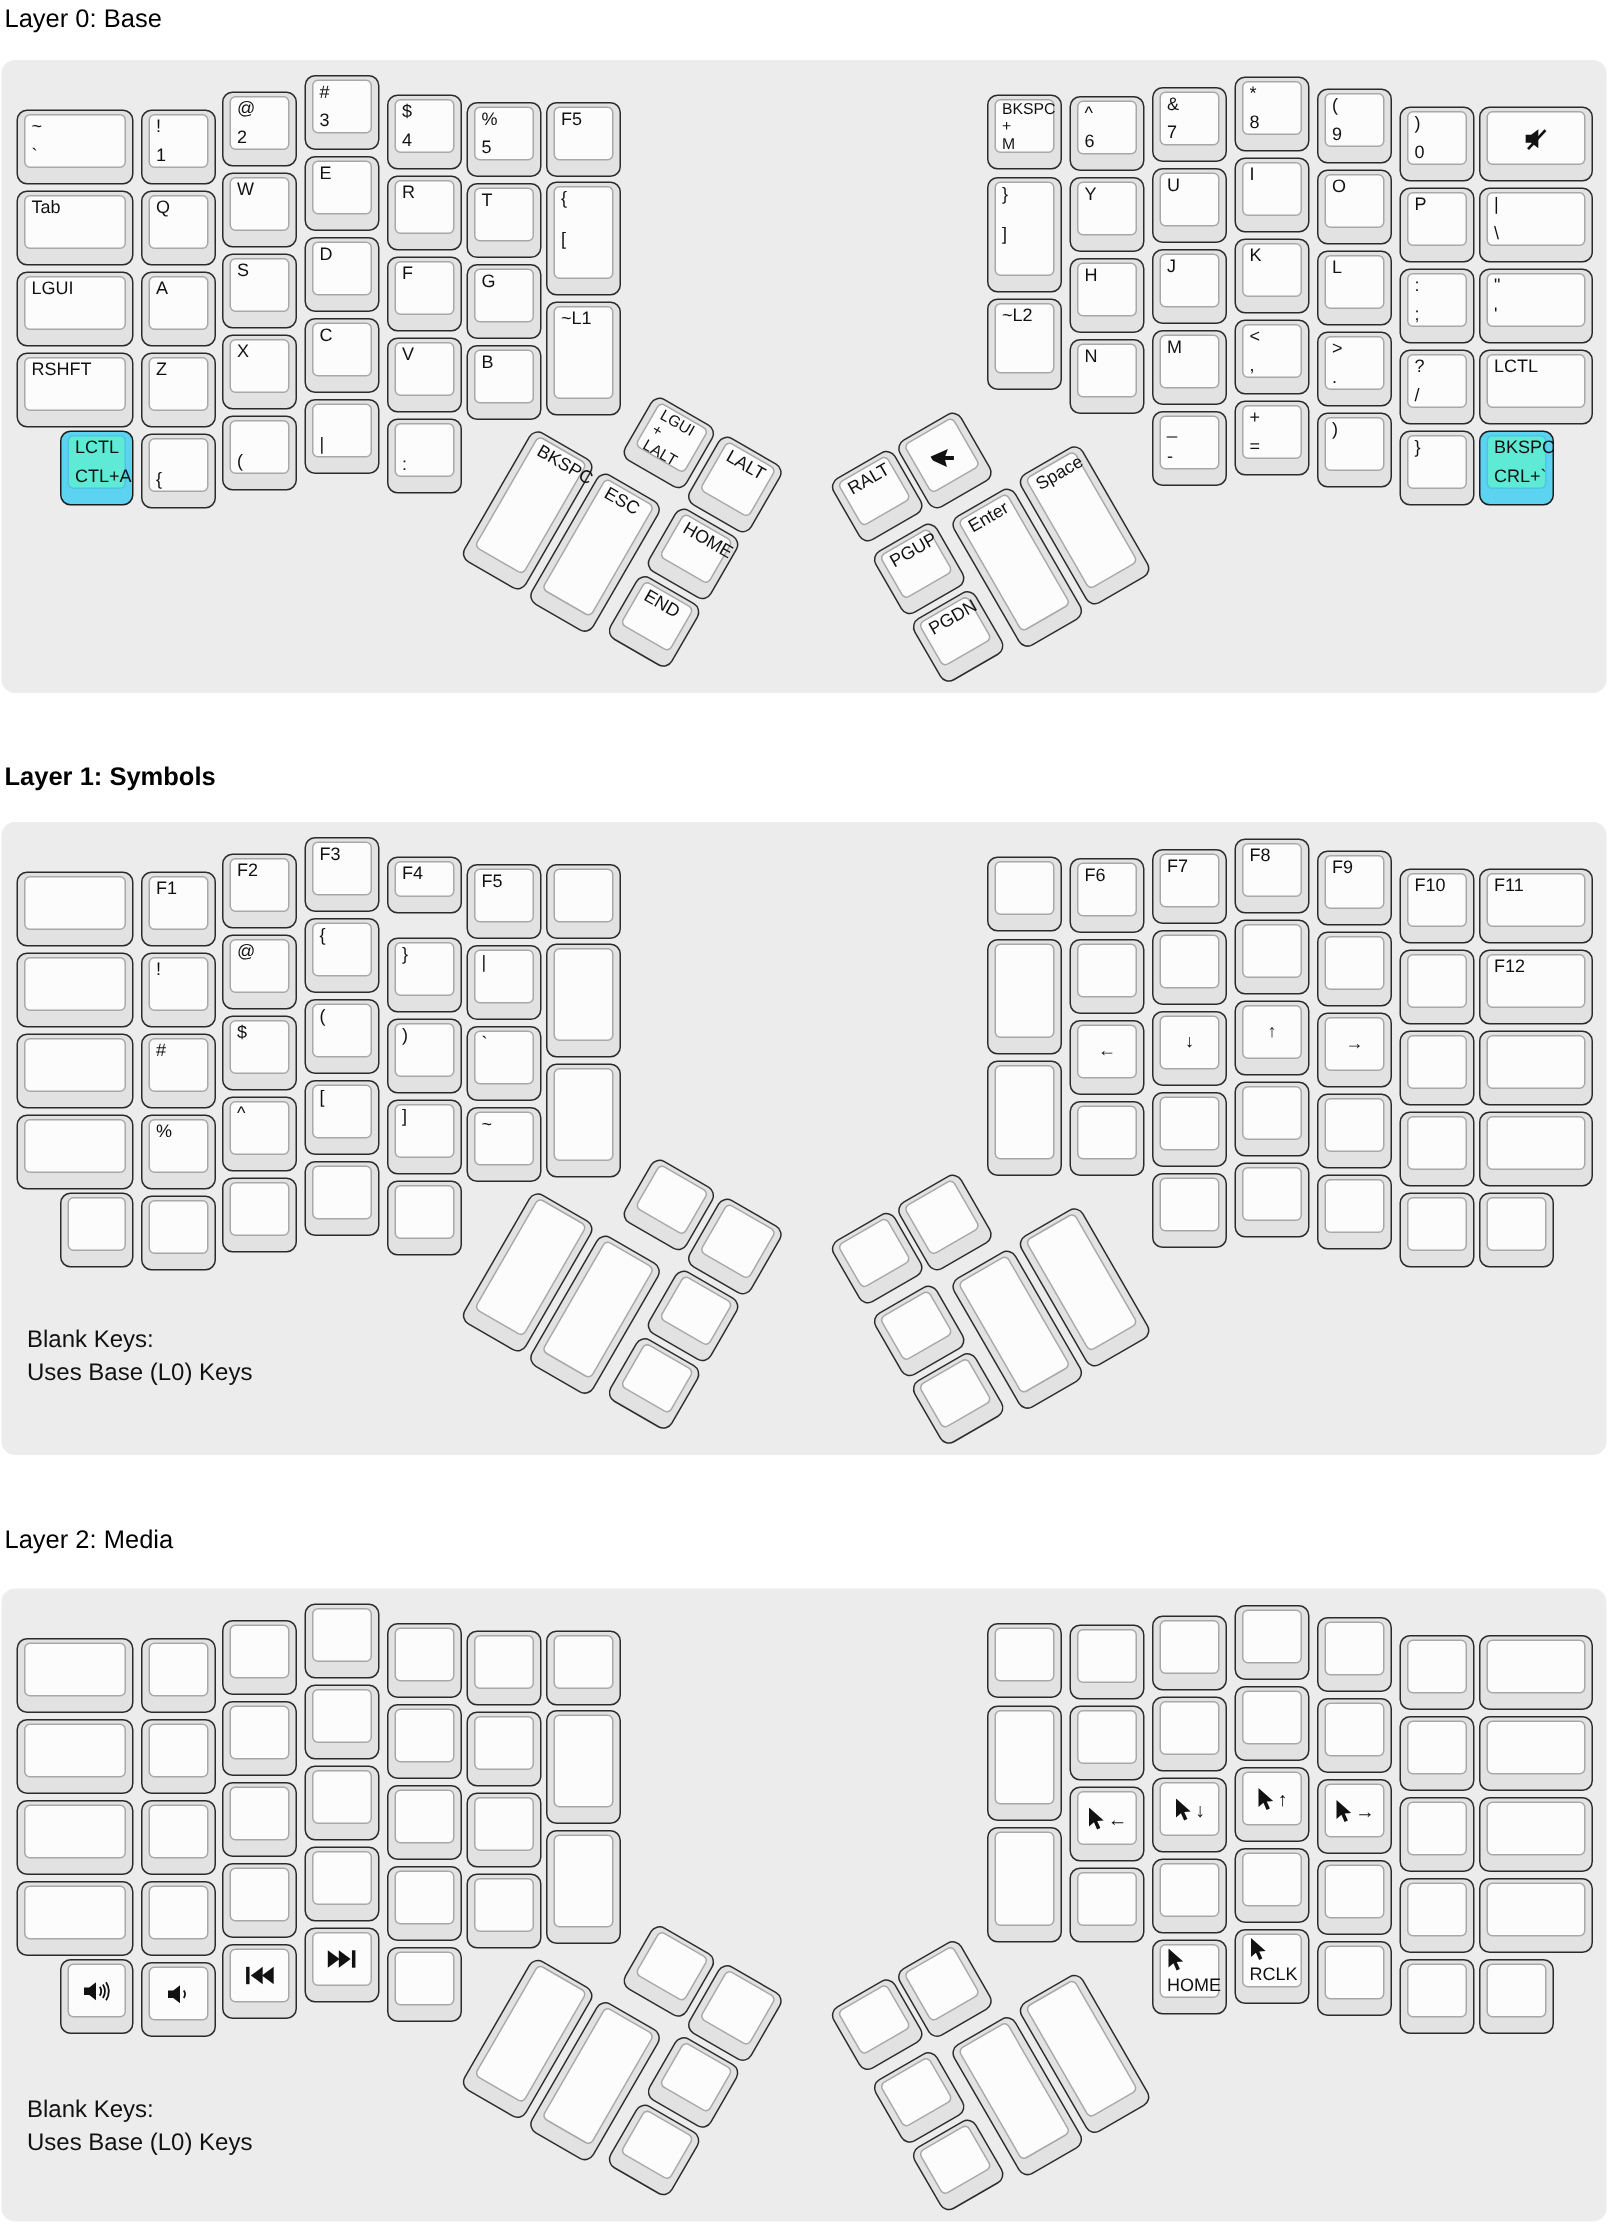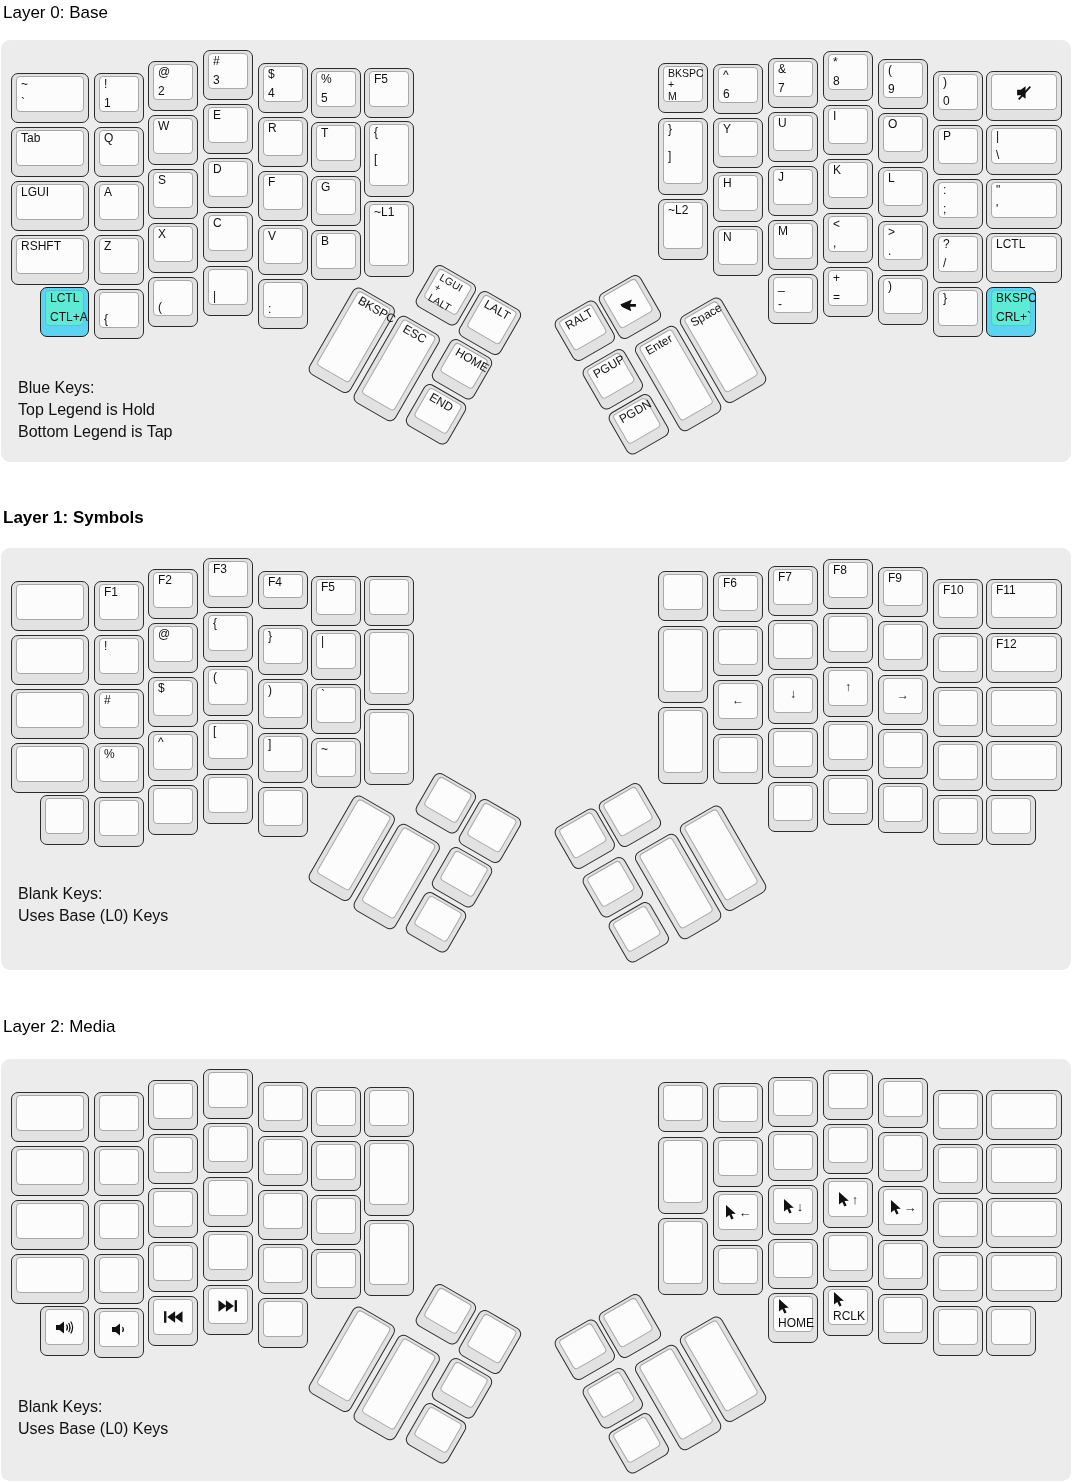--- a/index.html
+++ b/index.html
@@ -443,25 +443,20 @@
               <span class="lg lg-t">Enter</span>
             </div>
           </div>
           <div class="key" style="left: 110px; top: 60px; width: 48px; height: 100px;">
             <div class="cap">
               <span class="lg lg-t">Space</span>
             </div>
           </div>
         </div>
       </div>
-    <div class="note" style="top:337px;">
-      <div>Blue Keys:</div>
-      <div>Top Legend is Hold</div>
-      <div>Bottom Legend is Tap</div>
-    </div>
   </div>
 
   <div class="layer-title" style="top:508px;font-weight:bold;">Layer 1: Symbols</div>
   <div class="panel" style="top:548px;">
     <div class="kb" id="kb1">
         <div class="key" style="left: 10px; top: 33px; width: 78px; height: 50px;">
           <div class="cap"></div>
         </div>
         <div class="key" style="left: 10px; top: 87px; width: 78px; height: 50px;">
           <div class="cap"></div>

